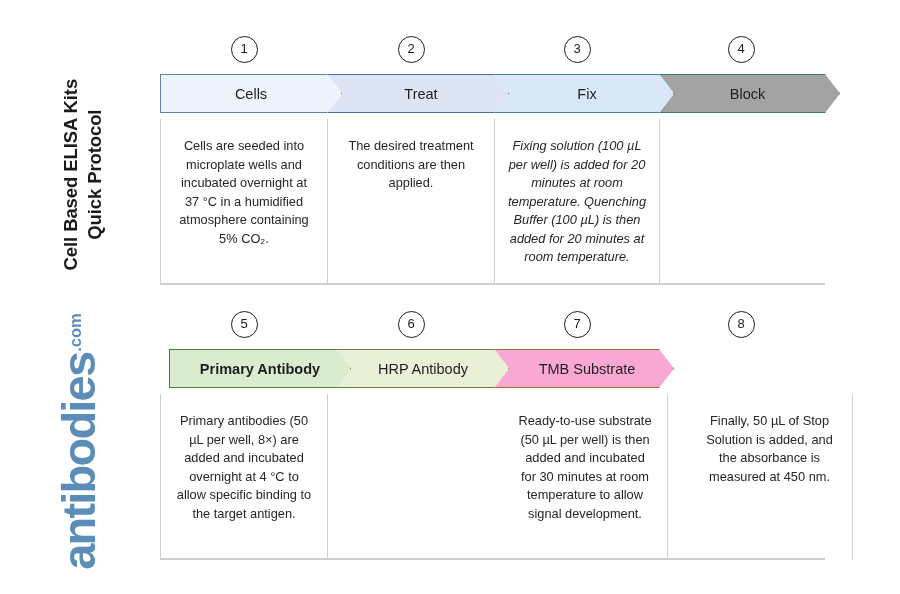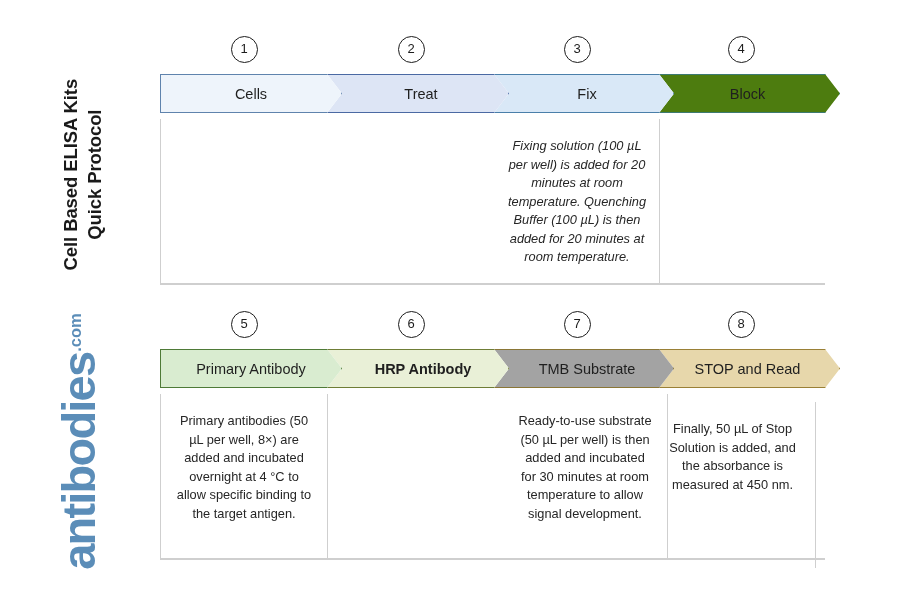--- a/index.html
+++ b/index.html
@@ -162,48 +162,47 @@
   <div class="chev-band">
       <div class="chev" style="left: 0px; width: 182px; background: rgb(238, 244, 251); border-color: rgb(95, 131, 173); z-index: 10; clip-path: polygon(0% 0%, 91.7582% 0%, 100% 50%, 91.7582% 100%, 0% 100%);">
         <span class="chev-label">Cells</span>
       </div>
       <div class="chev" style="left: 334px; width: 180px; background: rgb(217, 232, 247); border-color: rgb(74, 127, 170); z-index: 8; clip-path: polygon(0% 0%, 91.6667% 0%, 100% 50%, 91.6667% 100%, 0% 100%, 8.33333% 50%);">
         <span class="chev-label" style="margin-left: 6px;">Fix</span>
       </div>
       <div class="chev" style="left: 167px; width: 182px; background: rgb(221, 229, 245); border-color: rgb(74, 105, 163); z-index: 9; clip-path: polygon(0% 0%, 91.7582% 0%, 100% 50%, 91.7582% 100%, 0% 100%, 8.24176% 50%);">
         <span class="chev-label" style="margin-left: 6px;">Treat</span>
       </div>
-      <div class="chev" style="left: 499px; width: 181px; background: #4d7c0f; border-color: rgb(61, 122, 114); z-index: 7; clip-path: polygon(0% 0%, 91.7127% 0%, 100% 50%, 91.7127% 100%, 0% 100%, 8.28729% 50%); text-align: center;">
+      <div class="chev" style="left: 499px; width: 181px; background: #a3a3a3; border-color: rgb(61, 122, 114); z-index: 7; clip-path: polygon(0% 0%, 91.7127% 0%, 100% 50%, 91.7127% 100%, 0% 100%, 8.28729% 50%); text-align: center;">
         <span class="chev-label" style="margin-left: 6px; margin-right: 10px;">Block</span>
       </div>
     </div>
   <div class="body-band">
+      <div class="body-cell" style="left: 0px; width: 167px;">Cells are seeded into microplate wells and incubated overnight at 37 °C in a humidified atmosphere containing 5% CO₂.</div>
+      <div class="body-cell" style="left: 167px; width: 167px;">The desired treatment conditions are then applied.</div>
       <div class="body-cell" style="left: 334px; width: 165px; font-style: italic;">Fixing solution (100 µL per well) is added for 20 minutes at room temperature. Quenching Buffer (100 µL) is then added for 20 minutes at room temperature.</div>
     </div>
 </div>
 
 <div class="flow-row" id="flow-row-2">
   <div class="num-strip">
       <div class="num-badge" style="left: 70.5px;">5</div>
       <div class="num-badge" style="left: 237.5px;">6</div>
       <div class="num-badge" style="left: 403.5px;">7</div>
       <div class="num-badge" style="left: 567.5px;">8</div>
     </div>
   <div class="chev-band">
-      <div class="chev" style="left: 0px; width: 182px; background: rgb(217, 236, 208); border-color: rgb(78, 122, 55); z-index: 10; clip-path: polygon(0% 0%, 91.7582% 0%, 100% 50%, 91.7582% 100%, 0% 100%);">
+      <div class="chev" style="left: 9px; width: 182px; background: rgb(217, 236, 208); border-color: rgb(78, 122, 55); z-index: 10; clip-path: polygon(0% 0%, 91.7582% 0%, 100% 50%, 91.7582% 100%, 0% 100%); font-weight: bold;">
         <span class="chev-label">Primary Antibody</span>
       </div>
       <div class="chev" style="left: 167px; width: 182px; background: rgb(233, 240, 215); border-color: rgb(111, 125, 54); z-index: 9; clip-path: polygon(0% 0%, 91.7582% 0%, 100% 50%, 91.7582% 100%, 0% 100%, 8.24176% 50%);">
-        <span class="chev-label" style="margin-left: 10px; font-weight: bold;">HRP Antibody</span>
-      </div>
-      <div class="chev" style="left: 334px; width: 180px; background: #a3a3a3; border-color: rgb(138, 118, 54); z-index: 8; clip-path: polygon(0% 0%, 91.6667% 0%, 100% 50%, 91.6667% 100%, 0% 100%, 8.33333% 50%);">
+        <span class="chev-label" style="margin-left: 10px;">HRP Antibody</span>
+      </div>
+      <div class="chev" style="left: 334px; width: 180px; background: #f9a8d4; border-color: rgb(138, 118, 54); z-index: 8; clip-path: polygon(0% 0%, 91.6667% 0%, 100% 50%, 91.6667% 100%, 0% 100%, 8.33333% 50%);">
         <span class="chev-label" style="margin-left: 6px;">TMB Substrate</span>
-      </div>
-      <div class="chev" style="left: 499px; width: 181px; background: rgb(231, 215, 171); border-color: rgb(154, 128, 54); z-index: 7; clip-path: polygon(0% 0%, 91.7127% 0%, 100% 50%, 91.7127% 100%, 0% 100%, 8.28729% 50%);">
-        <span class="chev-label" style="margin-left: 6px; margin-right: 10px;">STOP and Read</span>
       </div>
     </div>
   <div class="body-band">
       <div class="body-cell" style="left: 0px; width: 167px;">Primary antibodies (50 µL per well, 8×) are added and incubated overnight at 4 °C to allow specific binding to the target antigen.</div>
       <div class="body-cell" style="left: 342px; width: 165px;">Ready-to-use substrate (50 µL per well) is then added and incubated for 30 minutes at room temperature to allow signal development.</div>
-      <div class="body-cell" style="left: 489px; width: 166px; margin-top: 8px;">Finally, 50 µL of Stop Solution is added, and the absorbance is measured at 450 nm.</div>
+      <div class="body-cell" style="left: 526px; width: 166px;">Finally, 50 µL of Stop Solution is added, and the absorbance is measured at 450 nm.</div>
     </div>
 </div>
 
 </body></html>

